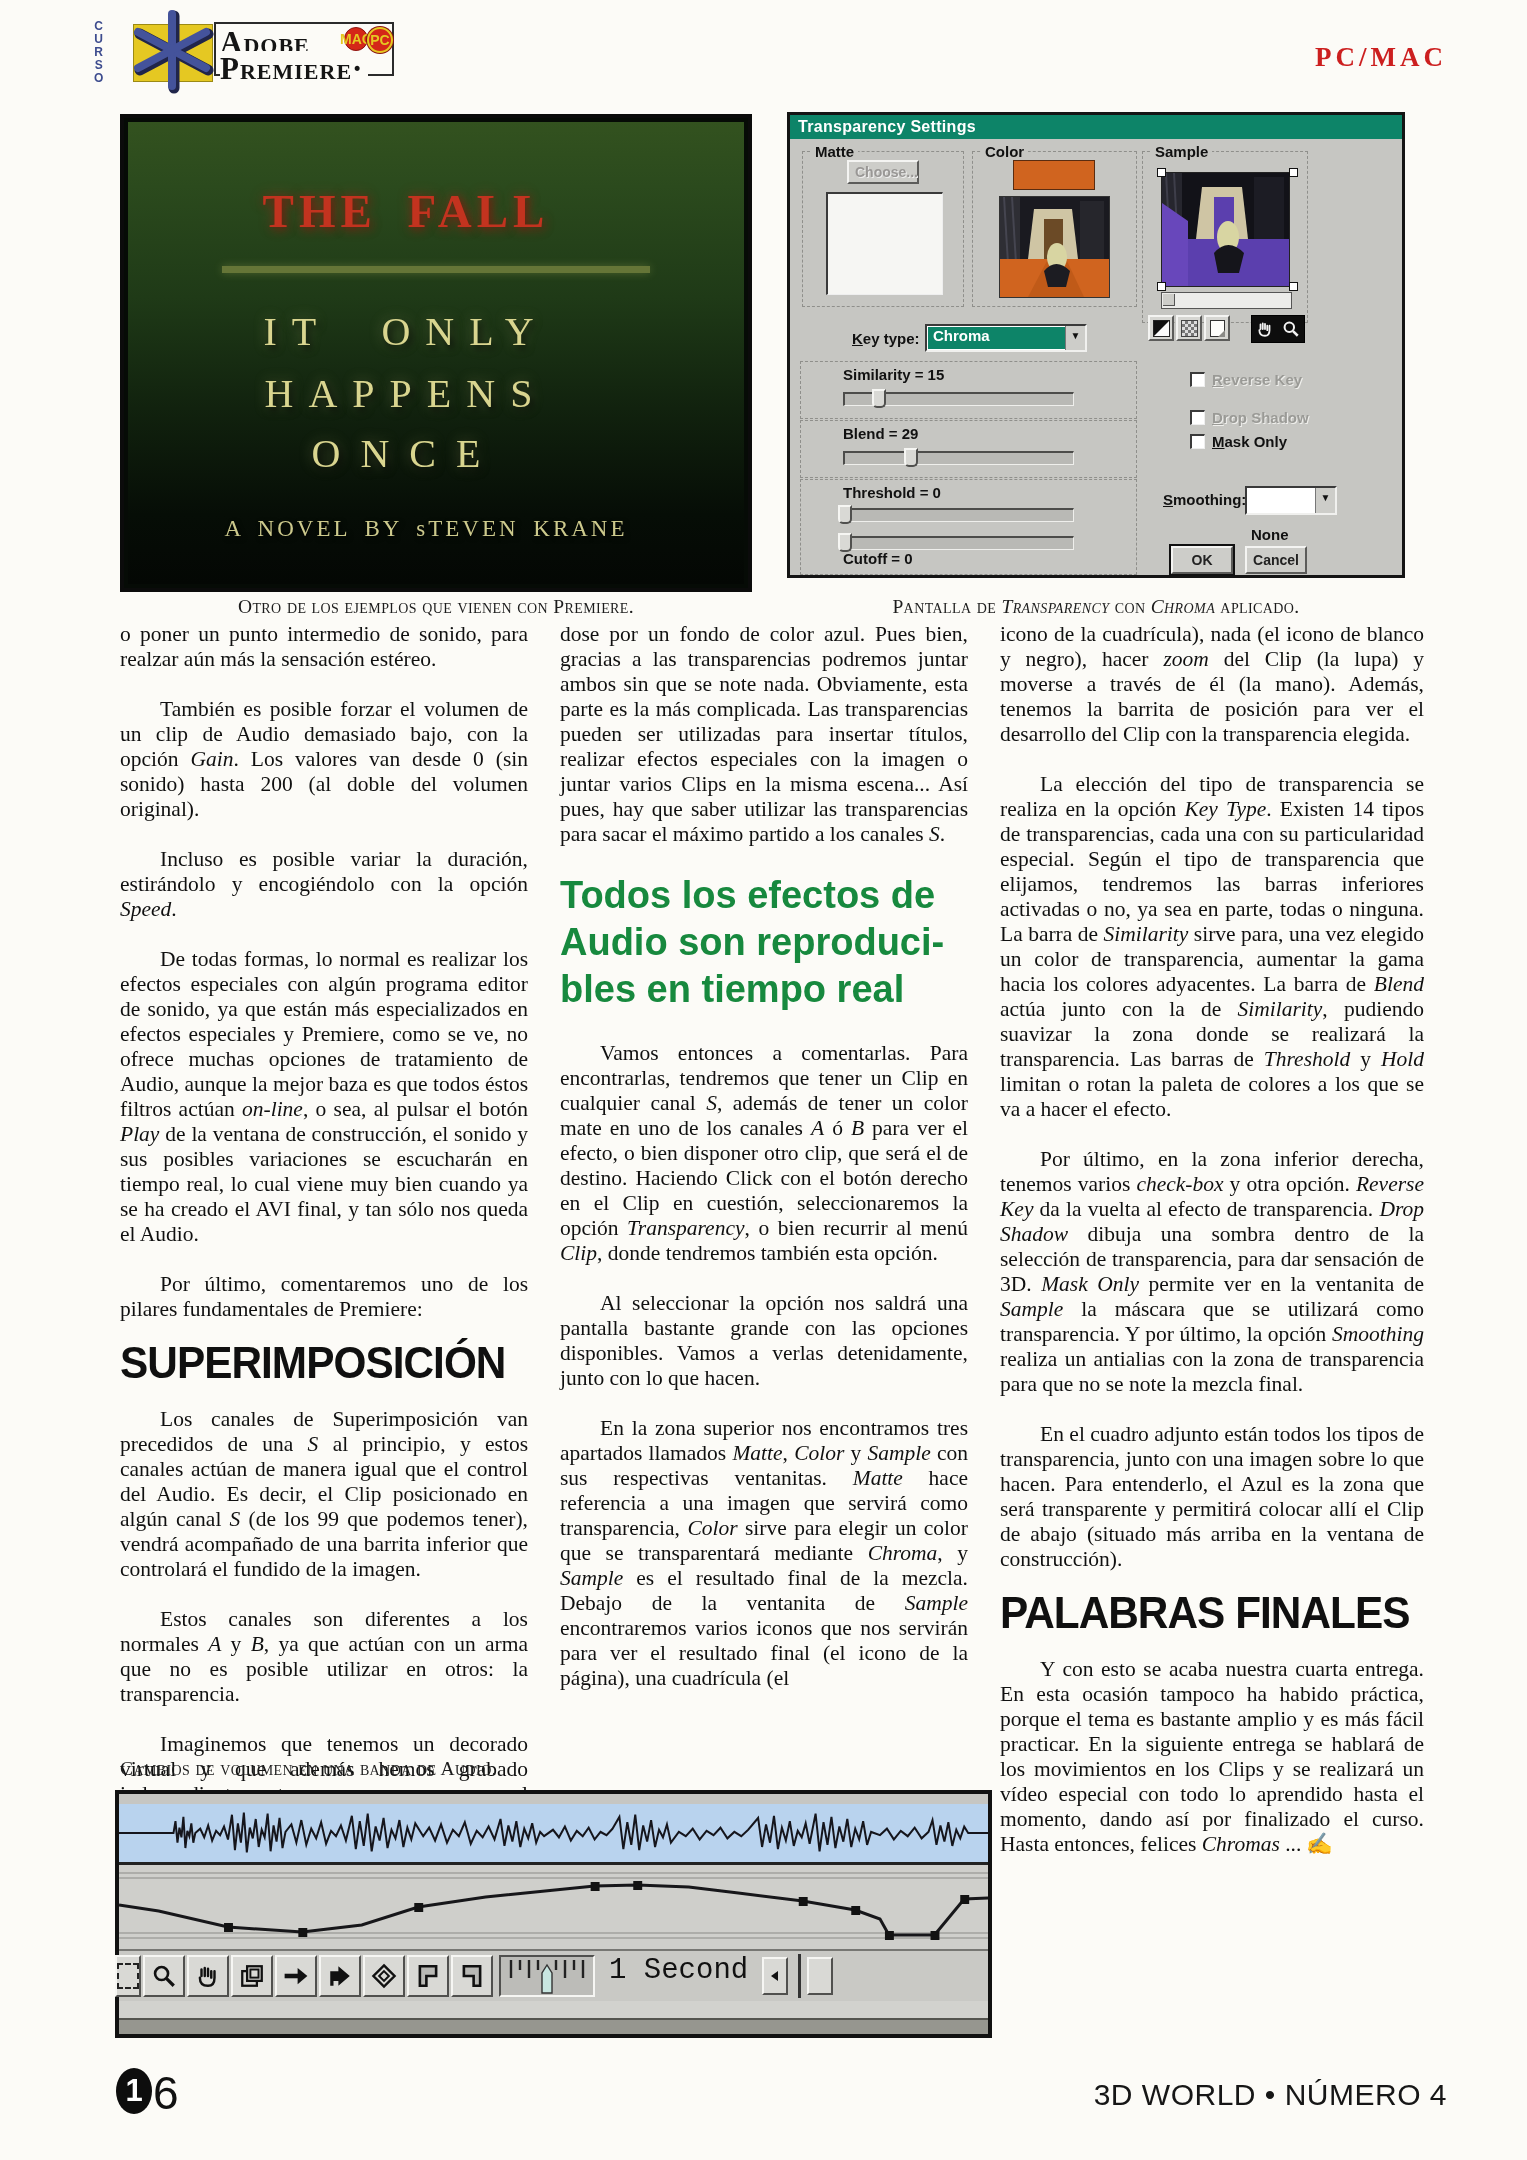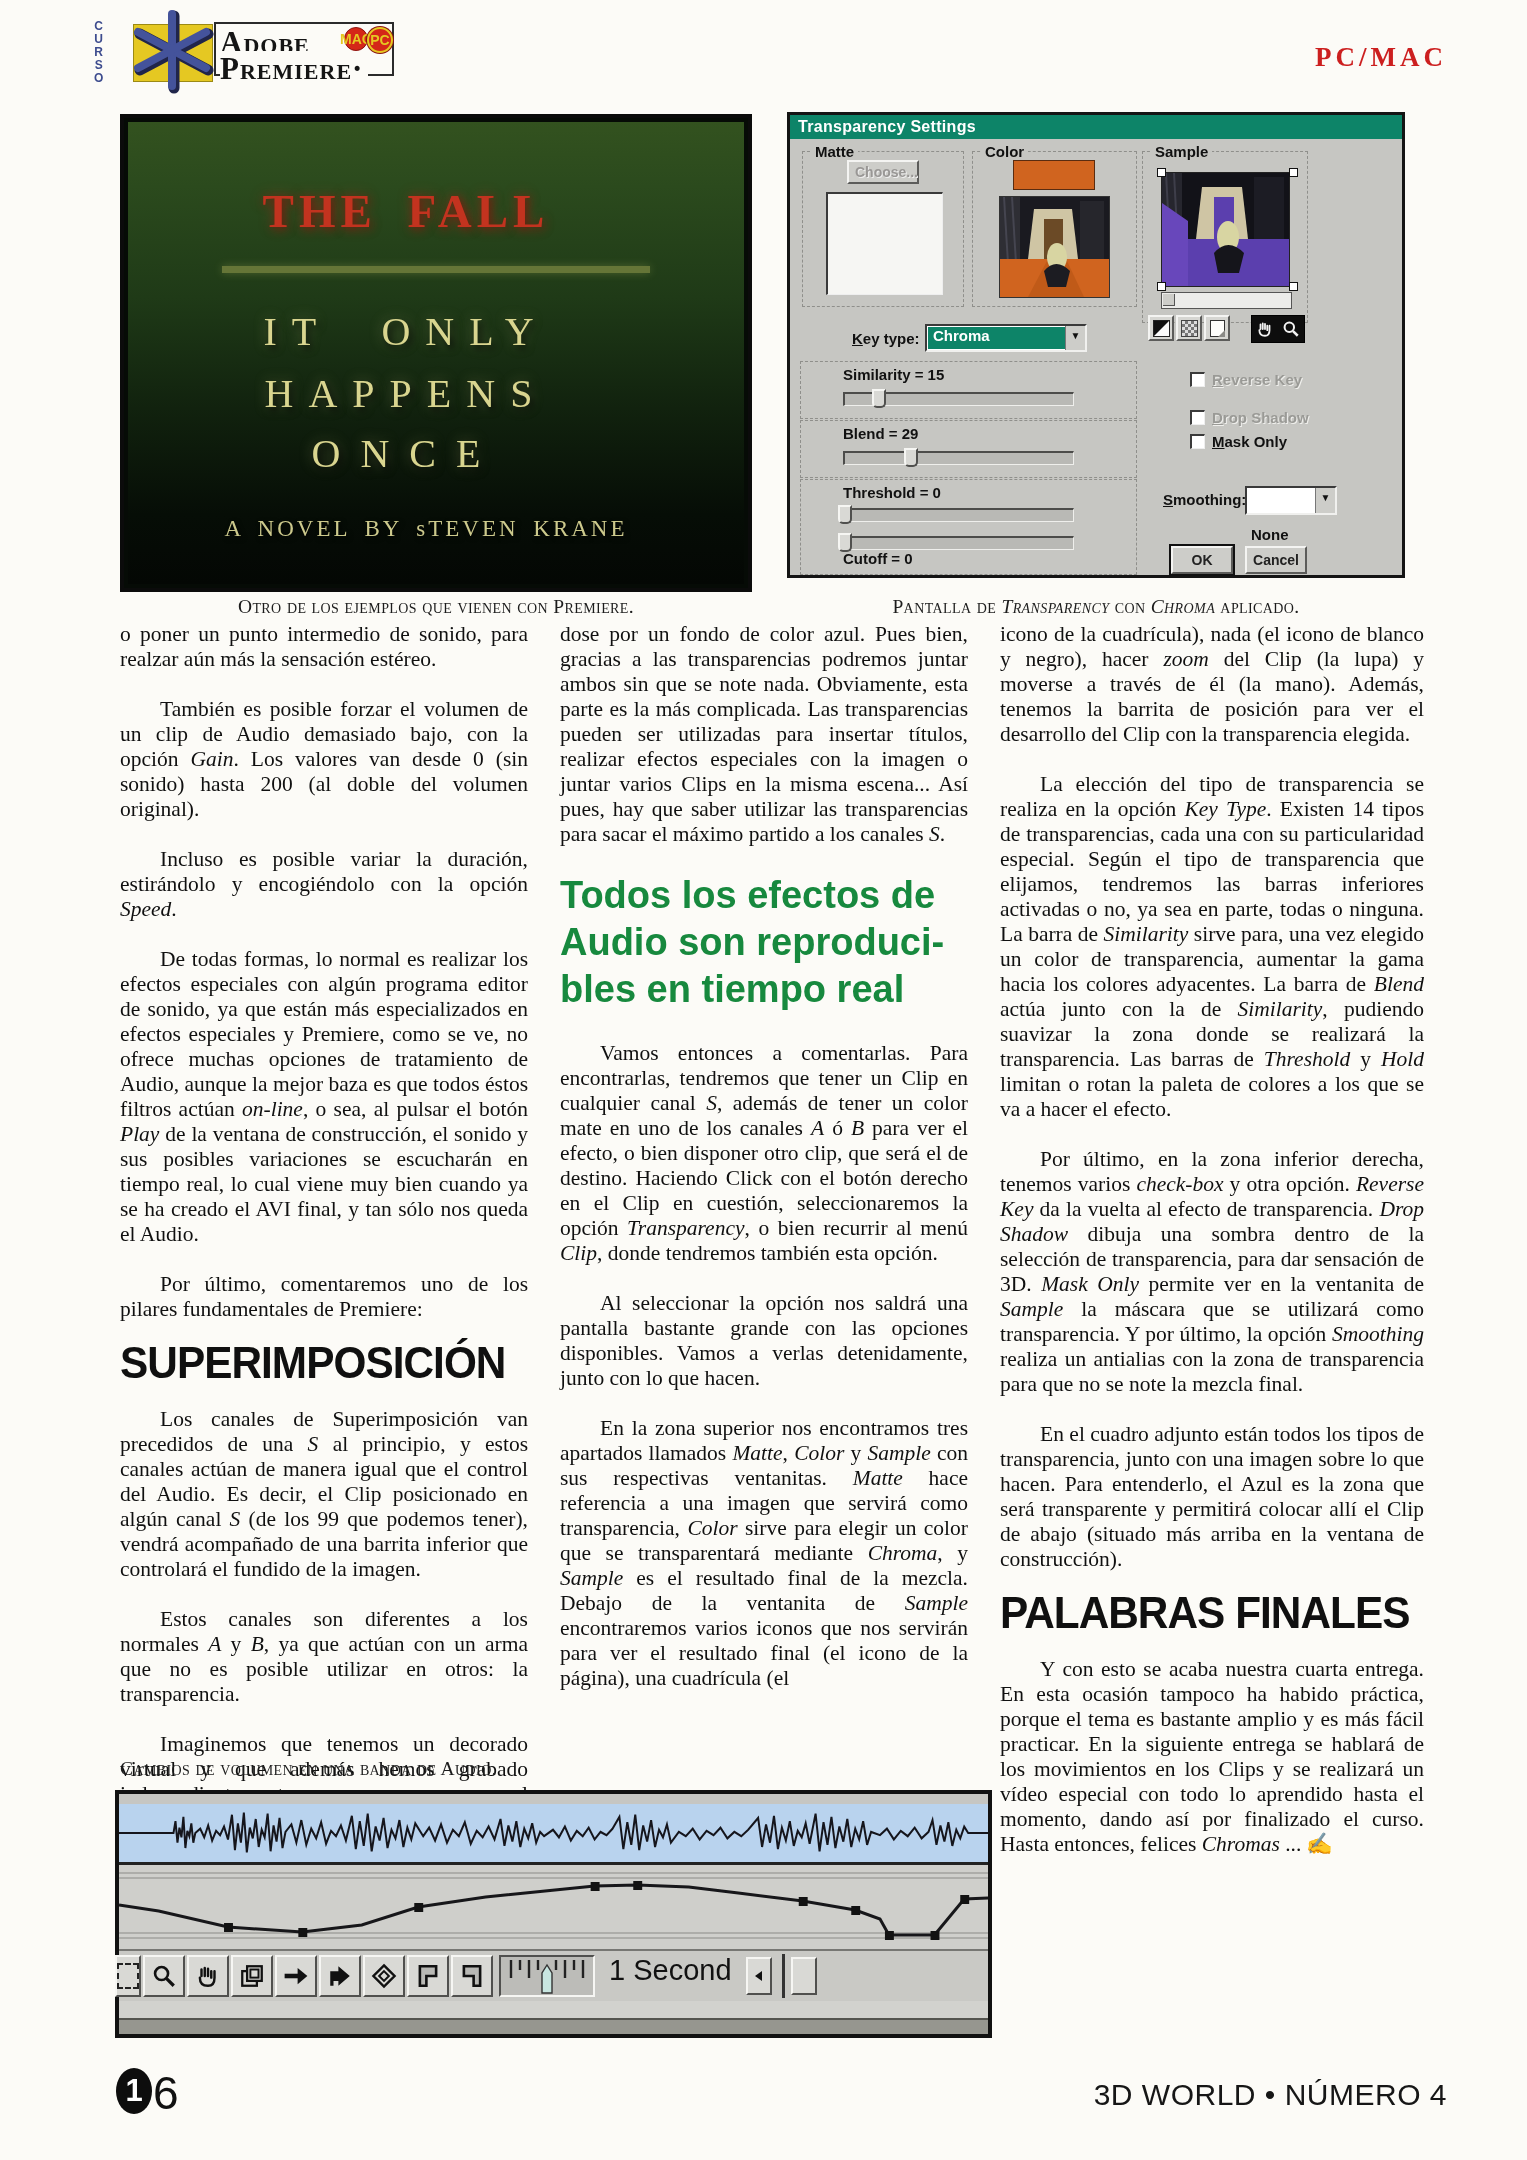--- a/index.html
+++ b/index.html
@@ -139,21 +139,21 @@
   .a-env{position:absolute;left:0;right:0;top:71px;height:84px;background:#cfcfcb;}
   .a-toolbar{position:absolute;left:0;right:0;top:155px;height:52px;background:#c9c9c5;
         border-top:2px solid #777773;display:flex;align-items:center;padding-left:2px;box-sizing:border-box;}
   .a-bottom{position:absolute;left:0;right:0;bottom:0;height:14px;background:#96968f;border-top:2px solid #55554f;}
   .tbtn{width:42px;height:42px;background:#d9d9d5;margin-right:2px;flex:0 0 auto;
         border-top:2px solid #f6f6f3;border-left:2px solid #f6f6f3;border-right:2px solid #50504e;border-bottom:2px solid #50504e;
         box-sizing:border-box;display:flex;align-items:center;justify-content:center;}
   .tbtn.half{width:26px;margin-left:-6px;}
   .ruler{width:96px;height:42px;background:#bcbcb8;border:2px solid #77777333;margin:0 4px;flex:0 0 auto;
         border-top:2px solid #50504e;border-left:2px solid #50504e;border-right:2px solid #f6f6f3;border-bottom:2px solid #f6f6f3;box-sizing:border-box;}
-  .zoom-label{font-family:Liberation Sans, sans-serif;font-size:29px;color:#111;margin:0 14px 11px 10px;
+  .zoom-label{font-family:Liberation Mono, monospace;font-size:29px;color:#111;margin:0 14px 11px 10px;
         flex:0 0 auto;font-weight:normal;}
   .vdiv{width:3px;height:44px;background:#333;margin:0 6px;flex:0 0 auto;}
   .sbtn{width:26px;height:38px;background:#d9d9d5;border-top:2px solid #f6f6f3;border-left:2px solid #f6f6f3;
         border-right:2px solid #50504e;border-bottom:2px solid #50504e;box-sizing:border-box;
         display:flex;align-items:center;justify-content:center;flex:0 0 auto;margin-right:4px;}
   .marq{width:22px;height:22px;border:2px dashed #222;}
 
   
   .pg-circle{position:absolute;left:116px;top:2068px;width:36px;height:46px;border-radius:50%;background:#0d0d0d;
         color:#fff;font-family:"Liberation Sans",sans-serif;font-weight:bold;font-size:31px;

